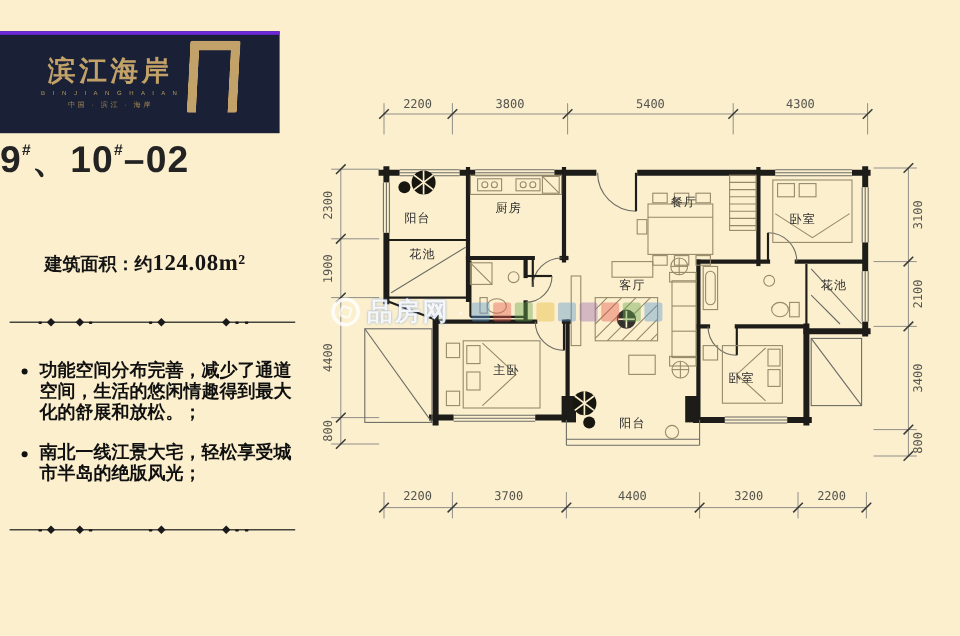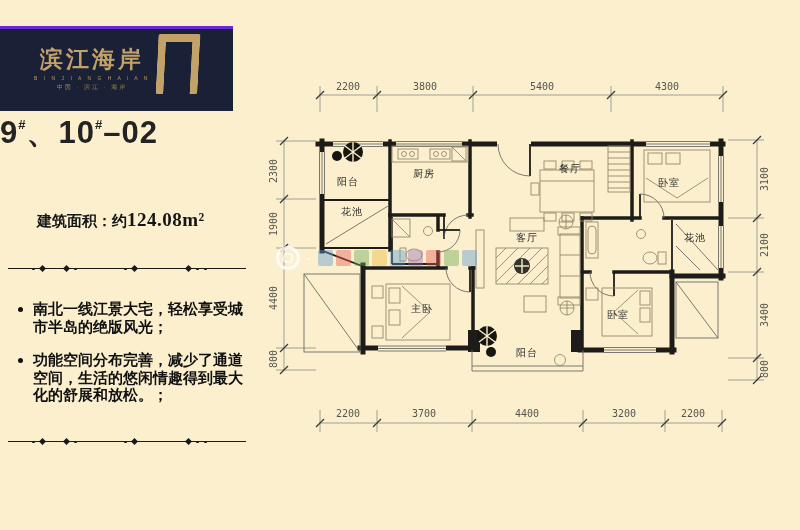--- a/index.html
+++ b/index.html
@@ -109,25 +109,25 @@
     <span class="dot" style="left:116px;"></span>
       <span class="orn" style="left:124px;"></span>
     <span class="orn" style="left:178px;"></span>
       <span class="dot" style="left:188px;"></span>
       <span class="dot" style="left:196px;"></span>
   </div>
 
   <div class="features">
     <div class="feature">
       <span class="bullet-dot"></span>
-      <span>南北一线江景大宅，轻松享受城市半岛的绝版风光；</span>
+      <span>功能空间分布完善，减少了通道空间，生活的悠闲情趣得到最大化的舒展和放松。；</span>
     </div>
     <div class="feature">
       <span class="bullet-dot"></span>
-      <span>功能空间分布完善，减少了通道空间，生活的悠闲情趣得到最大化的舒展和放松。；</span>
+      <span>南北一线江景大宅，轻松享受城市半岛的绝版风光；</span>
     </div>
   </div>
 
   <svg class="plan-svg" width="516" height="395" viewBox="268 55 516 395">
 
     <g>
       <line class="dim" x1="320" y1="95" x2="723" y2="95"></line>
       <line class="dim" x1="320" y1="86" x2="320" y2="112"></line>
         <line class="dim" x1="377" y1="86" x2="377" y2="112"></line>
       <line class="dim" x1="473" y1="86" x2="473" y2="112"></line>
@@ -419,20 +419,21 @@
       <text class="room" x="695" y="241" text-anchor="middle">花池</text>
       <text class="room" x="527" y="241" text-anchor="middle">客厅</text>
       <text class="room" x="422" y="312" text-anchor="middle">主卧</text>
       <text class="room" x="527" y="356" text-anchor="middle">阳台</text>
       <text class="room" x="618" y="318" text-anchor="middle">卧室</text>
     </g>
   </svg>
 
   <div class="watermark">
     <span class="wm-badge"></span>
+    <span class="wm-text">品房网</span>
     <span class="wm-sep">·</span>
     <span class="wm-tail">
       <i style="background:#5b9bd5;"></i>
         <i style="background:#e2574c;"></i>
         <i style="background:#6aa84f;"></i>
       <i style="background:#e6b83c;"></i>
         <i style="background:#5b9bd5;"></i>
         <i style="background:#9b6bb3;"></i>
       <i style="background:#e2574c;"></i>
         <i style="background:#6aa84f;"></i>

